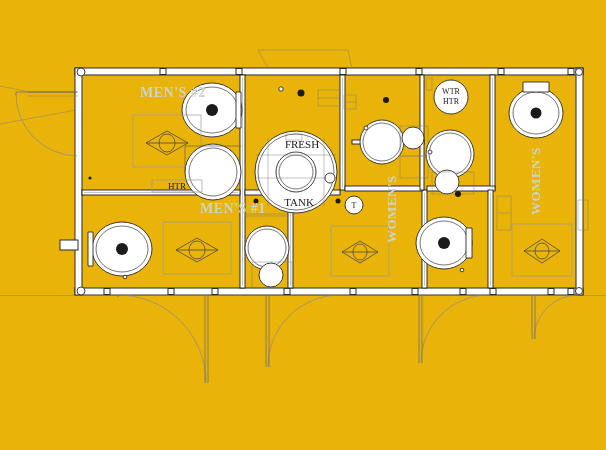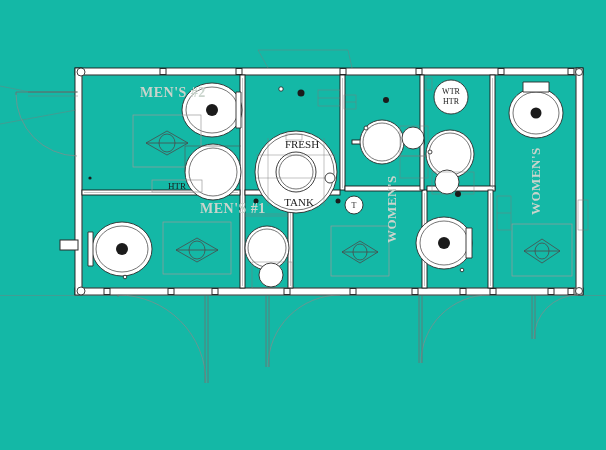--- a/index.html
+++ b/index.html
@@ -6,21 +6,21 @@
   html, body {
     margin: 0;
     padding: 0;
     background: #ffffff;
     font-family: "Liberation Sans", sans-serif;
   }
   #plan-root {
     position: relative;
     width: 606px;
     height: 450px;
-    background: #14b8a6;
+    background: #eab308;
     overflow: hidden;
   }
   #plan-svg {
     position: absolute;
     left: 0;
     top: 0;
     width: 606px;
     height: 450px;
     display: block;
   }

